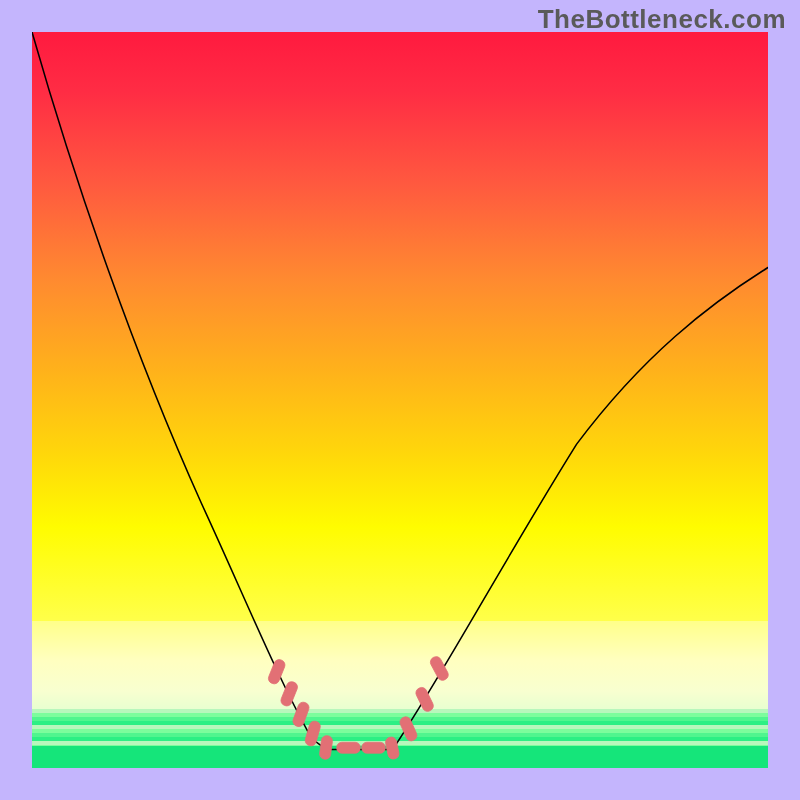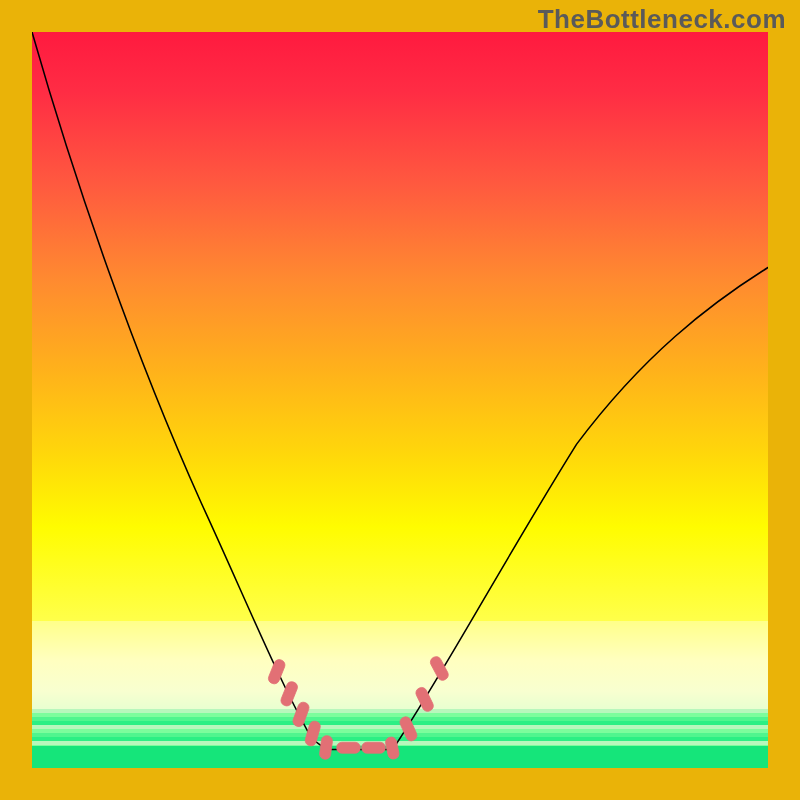--- a/index.html
+++ b/index.html
@@ -8,21 +8,21 @@
     width: 800px;
     height: 800px;
     background: #000;
     font-family: Arial, Helvetica, sans-serif;
     overflow: hidden;
   }
   .frame {
     position: relative;
     width: 800px;
     height: 800px;
-    background: #eab308;
+    background: #c4b5fd;
   }
   .watermark {
     position: absolute;
     top: 4px;
     right: 14px;
     font-size: 26px;
     font-weight: 600;
     color: #5a5a5a;
     letter-spacing: 0.5px;
     z-index: 10;

